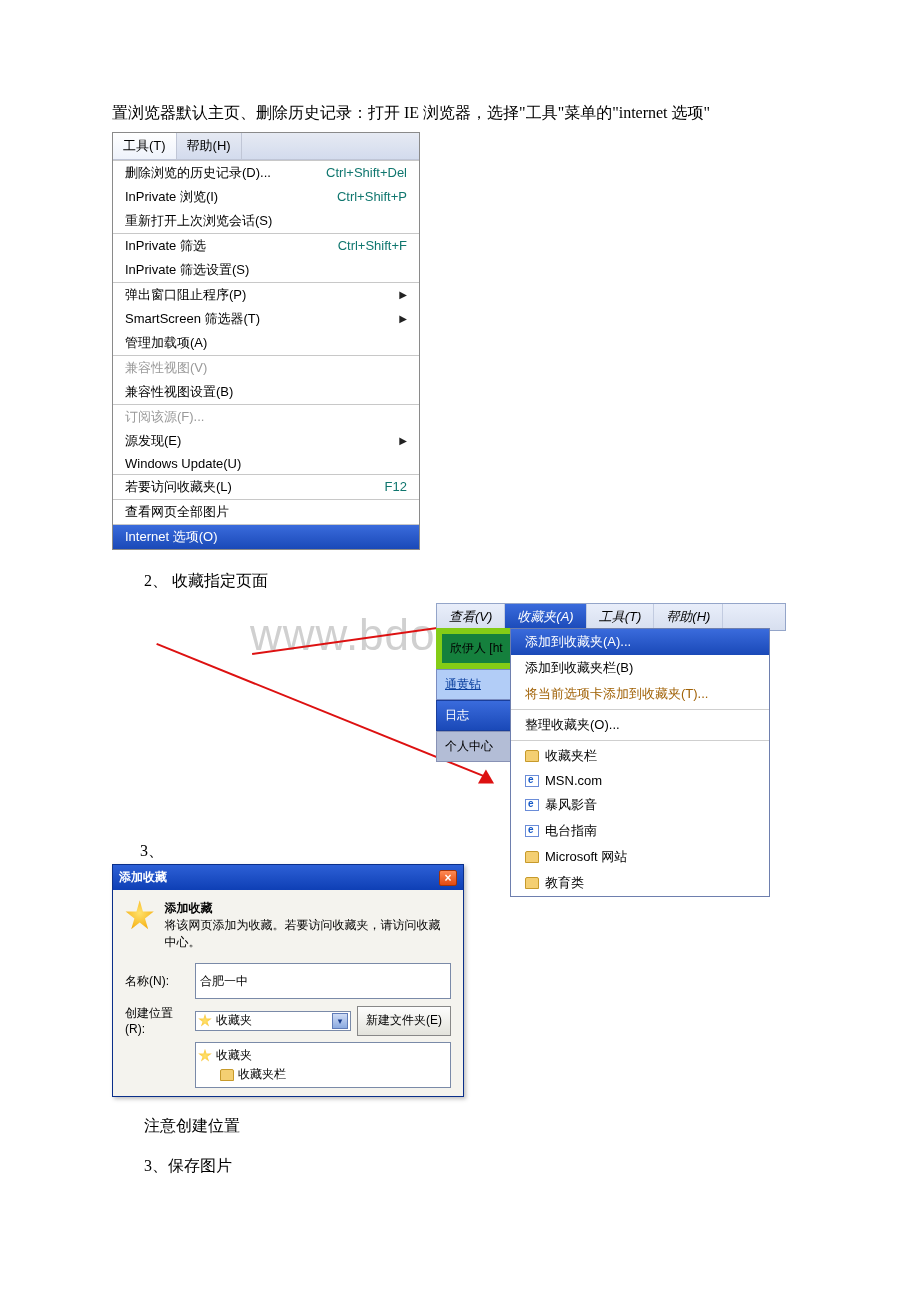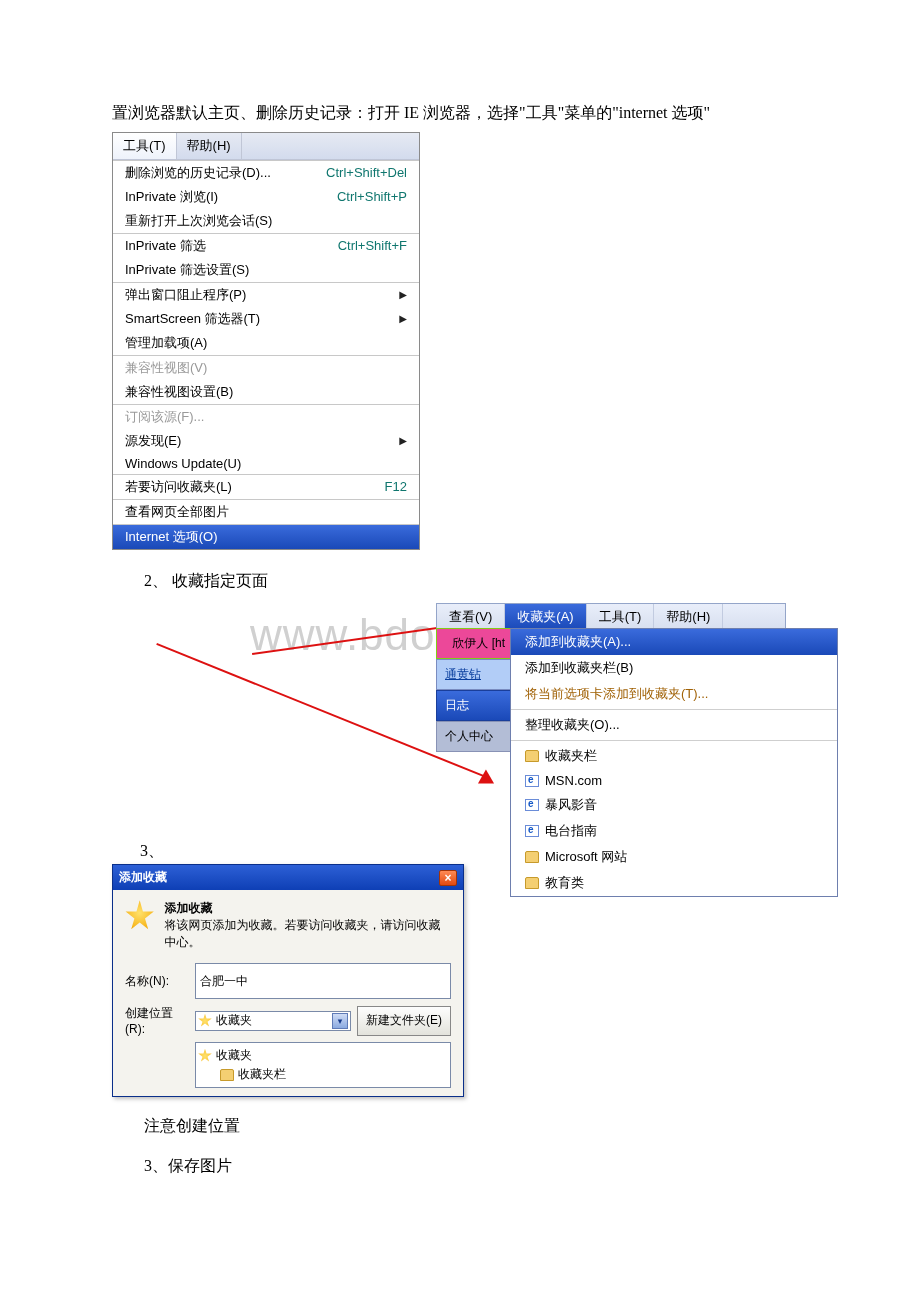--- a/index.html
+++ b/index.html
@@ -94,41 +94,41 @@
     position: absolute;
     left: 324px; top: 0;
     width: 350px;
     background: linear-gradient(#e9eefa,#d7dfef);
     border: 1px solid #94a5c9;
     display: flex;
     font-family: "SimSun", sans-serif;
     font-size: 13px;
     z-index: 3;
   }
-  .ie-menubar span { padding: 4px 12px; border-right: 1px solid #c2cbe0; }
+  .ie-menubar span { padding: 4px 12px; border-right: 1px solid #c2cbe0; font-style: italic; }
   .ie-menubar span.sel { background: linear-gradient(#3a6bdc,#1a49b8); color:#fff; }
 
   .left-strip {
     position: absolute;
     left: 324px; top: 25px;
     width: 78px;
     font-family: "SimSun", sans-serif;
     font-size: 12px;
     z-index: 3;
   }
   .left-strip div { padding: 6px 8px; border-right:1px solid #8892b5; }
-  .ls-a { background:#ec4899; border:1px solid #84cc16;text-align:right; }
+  .ls-a { background:#15803d; border:6px solid #84cc16; }
   .ls-b { background:#b2cdf7; border:1px solid #7a8cc0; color:#0a3f9e; text-decoration:underline; }
   .ls-c { background:linear-gradient(#3a6bdc,#1a49b8); color:#fff; border:1px solid #1a3e9a; }
   .ls-d { background:#b3bdd6; border:1px solid #8892b5; }
 
   .fav-drop {
     position: absolute;
     left: 398px; top: 25px;
-    width: 328px;
+    width: 260px;
     background:#fff;
     border:1px solid #6e7fae;
     font-family: "SimSun", sans-serif;
     font-size: 13px;
     z-index: 3;
   }
   .fav-drop .row { padding: 4px 14px; display:flex; align-items:center; gap:6px; }
   .fav-drop .row.sel { background: linear-gradient(#3a6bdc,#1a49b8); color:#fff; }
   .fav-drop .row.dis { color:#a16207; }
   .fav-drop hr { border:none; border-top:1px solid #cfcfcf; margin:2px 0; }

